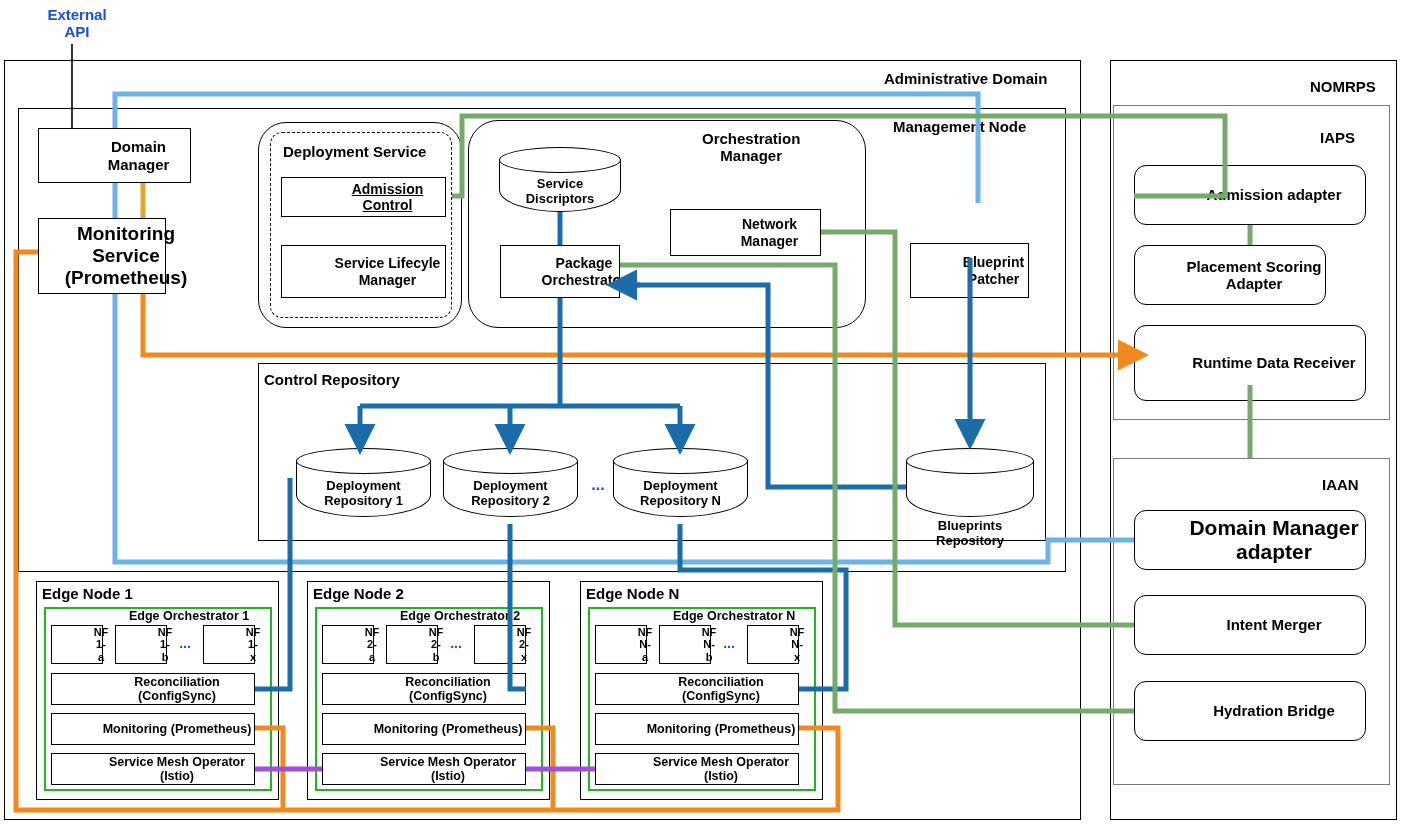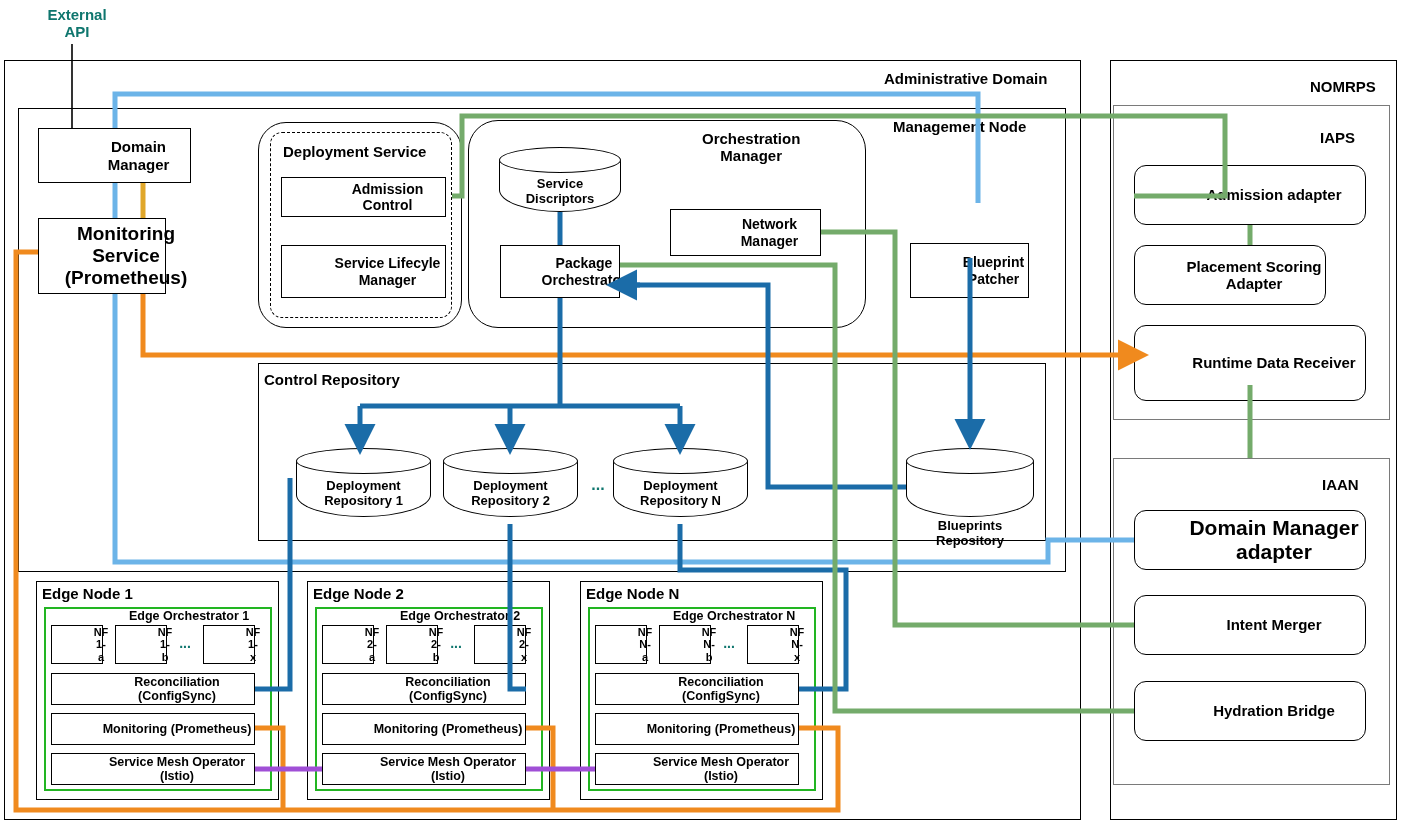--- a/index.html
+++ b/index.html
@@ -22,21 +22,21 @@
     border: 1.5px solid #000000;
     background: transparent;
   }
   .lbl {
     position: absolute;
     box-sizing: border-box;
     display: flex;
     align-items: center;
     justify-content: center;
     text-align: center;
-    color: #0f766e;
+    color: #1d4ed8;
     line-height: 1.15;
     white-space: pre-line;
   }
   
   .container-box { border: 1.5px solid #000000; background: transparent; }
   .container-title {
     position: absolute;
     font-weight: bold;
     color: #000;
     white-space: nowrap;
@@ -145,21 +145,21 @@
 
   <div class="comp" style="left:38px; top:128px; width:153px; height:55px; font-size:15px;">Domain Manager</div>
 
   <div class="comp" style="left:38px; top:218px; width:128px; height:76px; font-size:19px;">Monitoring
 Service
 (Prometheus)</div>
 
   <div class="solid-rounded-group" style="left:258px; top:122px; width:204px; height:206px; border-radius:28px;"></div>
   <div class="dashed-group" style="left:270px; top:132px; width:182px; height:186px;"></div>
   <div class="container-title" style="left:283px; top:143px; font-size:15px;">Deployment Service</div>
-  <div class="comp" style="left:281px; top:177px; width:165px; height:40px; font-size:14px;">Admission Control</div>
+  <div class="comp" style="left:281px; top:177px; width:165px; height:40px; font-size:14px;text-decoration:underline;">Admission Control</div>
   <div class="comp" style="left:281px; top:245px; width:165px; height:53px; font-size:14px;">Service Lifecyle
 Manager</div>
 
   <div class="solid-rounded-group" style="left:468px; top:120px; width:398px; height:208px; border-radius:30px;"></div>
   <div class="container-title" style="left:702px; top:130px; font-size:15px; text-align:center; white-space:pre-line; line-height:1.15;">Orchestration
 Manager</div>
 
   <div class="cyl" style="left:499px; top:147px; width:122px; height:72px;">
     <div class="cyl-body" style="top:13px; height:52px;"></div>
     <div class="cyl-top" style="top:0px; height:26px;"></div>

